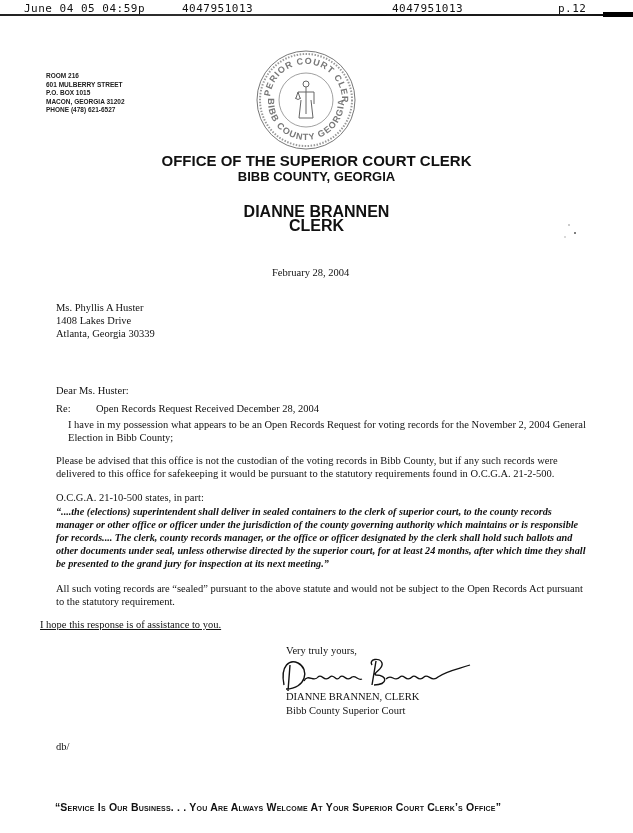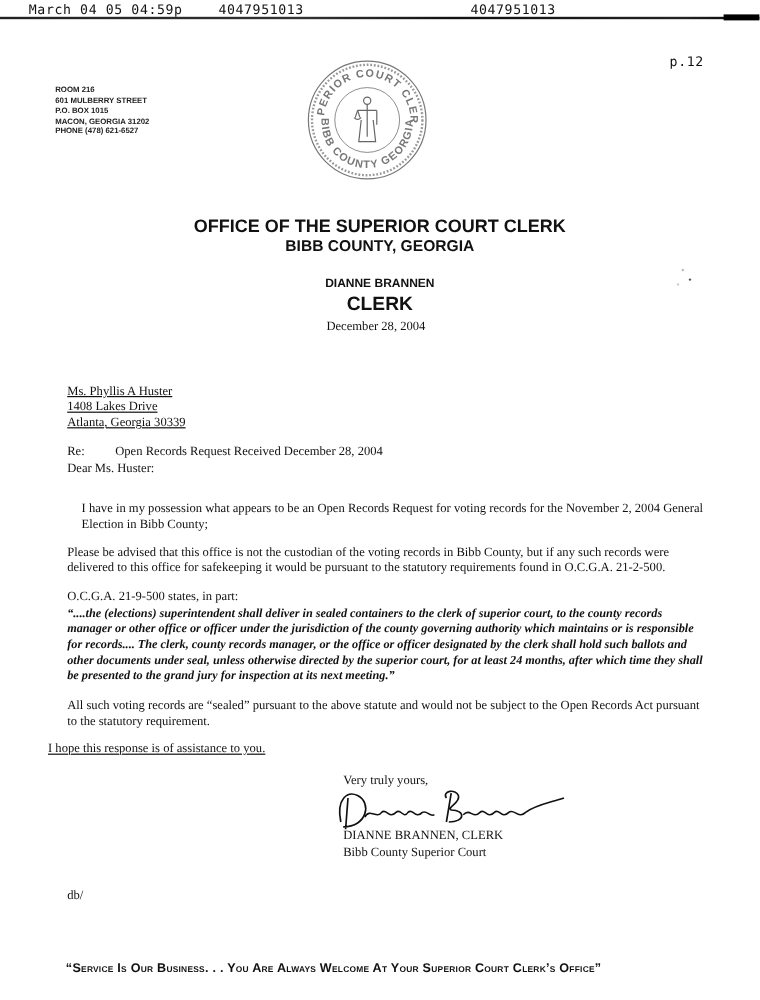--- a/index.html
+++ b/index.html
@@ -3,54 +3,54 @@
 <meta charset="utf-8">
 <style>
   html, body { margin: 0; padding: 0; background: #fff; }
   body { width: 633px; height: 833px; position: relative; overflow: hidden; color: #111; }
   .fax-header { position: absolute; top: 0; left: 0; width: 633px; height: 16px; font-family: "DejaVu Sans Mono", monospace; font-size: 11px; letter-spacing: 0.5px; }
   .fax-header span { position: absolute; top: 2px; }
   .fax-rule { position: absolute; top: 14px; left: 0; width: 633px; height: 2px; background: linear-gradient(90deg, #222 0%, #333 40%, #111 60%, #222 90%, #000 100%); }
   .fax-rule-end { position: absolute; top: 12px; right: 0; width: 30px; height: 5px; background: #000; }
   .address { position: absolute; left: 46px; top: 72px; font-family: "Liberation Sans", sans-serif; font-weight: bold; font-size: 6.5px; line-height: 8.5px; color: #222; }
   .seal { position: absolute; left: 254px; top: 48px; width: 104px; height: 104px; }
-  .office-title { position: absolute; left: 0; width: 633px; text-align: center; font-family: "Liberation Sans", sans-serif; font-weight: bold; margin-top: 28px; }
+  .office-title { position: absolute; left: 0; width: 633px; text-align: center; font-family: "Liberation Sans", sans-serif; font-weight: bold; }
   .t1 { top: 152px; font-size: 15px; }
   .t2 { top: 169px; font-size: 13px; }
-  .t3 { top: 203px; font-size: 10px; }
+  .t3 { top: 203px; font-size: 16px; }
   .t4 { top: 217px; font-size: 16px; }
   .serif { font-family: "Liberation Serif", serif; font-size: 10.5px; line-height: 13px; position: absolute; }
   .date { left: 272px; top: 266px; }
-  .recipient { left: 56px; top: 320px; text-decoration: underline; }
+  .recipient { left: 56px; top: 301px; }
   .re { left: 56px; top: 370px; }
-  .re .re-label { display: inline-block; width: 40px; }
+  .re .re-label { display: inline-block; width: 40px; margin-top: 32px; }
   .salutation { left: 56px; top: 384px; }
   .p1 { left: 68px; top: 418px; width: 520px; }
   .p2 { left: 56px; top: 454px; width: 540px; }
   .p3 { left: 56px; top: 491px; }
   .quote { left: 56px; top: 505px; width: 530px; font-weight: bold; font-style: italic; font-size: 10.2px; }
   .p4 { left: 56px; top: 582px; width: 530px; }
   .p5 { left: 40px; top: 618px; text-decoration: underline; }
   .closing { left: 286px; top: 644px; }
   .signature { position: absolute; left: 276px; top: 655px; width: 200px; height: 40px; }
   .sig-name { left: 286px; top: 690px; }
   .sig-title { left: 286px; top: 704px; }
   .initials { left: 56px; top: 740px; }
   .footer { position: absolute; left: 0; top: 801px; width: 556px; text-align: center; font-family: "Liberation Sans", sans-serif; font-weight: bold; font-size: 10.5px; font-variant: small-caps; letter-spacing: 0.2px; }
   .specks { position: absolute; left: 560px; top: 224px; }
   .specks i { position: absolute; width: 2px; height: 2px; background: #555; border-radius: 1px; }
 </style>
 </head>
 <body>
 
 <div class="fax-header">
-  <span style="left:24px;">March 04 05 04:59p</span>
+  <span style="left:24px;">June 04 05 04:59p</span>
   <span style="left:182px;">4047951013</span>
   <span style="left:392px;">4047951013</span>
-  <span style="left:558px;margin-top:43px;">p.12</span>
+  <span style="left:558px;">p.12</span>
 </div>
 <div class="fax-rule"></div>
 <div class="fax-rule-end"></div>
 
 <div class="address">
   <div>ROOM 216</div>
   <div>601 MULBERRY STREET</div>
   <div>P.O. BOX 1015</div>
   <div>MACON, GEORGIA 31202</div>
   <div>PHONE (478) 621-6527</div>
@@ -86,36 +86,36 @@
 <div class="office-title t2">BIBB COUNTY, GEORGIA</div>
 <div class="office-title t3">DIANNE BRANNEN</div>
 <div class="office-title t4">CLERK</div>
 
 <div class="specks">
   <i style="left:8px;top:0;opacity:.4"></i>
   <i style="left:14px;top:8px;"></i>
   <i style="left:4px;top:12px;opacity:.3"></i>
 </div>
 
-<div class="serif date">December 28, 2004</div>
+<div class="serif date">February 28, 2004</div>
 
 <div class="serif recipient">
   <div>Ms. Phyllis A Huster</div>
   <div>1408 Lakes Drive</div>
   <div>Atlanta, Georgia 30339</div>
 </div>
 
 <div class="serif re">
   <span class="re-label">Re:</span><span>Open Records Request Received December 28, 2004</span>
 </div>
 
 <div class="serif salutation">Dear Ms. Huster:</div>
 <div class="serif p1">I have in my possession what appears to be an Open Records Request for voting records for the November 2, 2004 General Election in Bibb County;</div>
 <div class="serif p2">Please be advised that this office is not the custodian of the voting records in Bibb County, but if any such records were delivered to this office for safekeeping it would be pursuant to the statutory requirements found in O.C.G.A. 21-2-500.</div>
-<div class="serif p3">O.C.G.A. 21-9-500 states,  in part:</div>
+<div class="serif p3">O.C.G.A. 21-10-500 states,  in part:</div>
 <div class="serif quote">“....the (elections) superintendent shall deliver in sealed containers to the clerk of superior court, to the county records manager or other office or officer under the jurisdiction of the county governing authority which maintains or is responsible for records....  The clerk, county records manager, or the office or officer designated by the clerk shall hold such ballots and other documents under seal, unless otherwise directed by the superior court, for at least 24 months, after which time they shall be presented to the grand jury for inspection at its next meeting.”</div>
 <div class="serif p4">All such voting records are “sealed” pursuant to the above statute and would not be subject to the Open Records Act pursuant to the statutory requirement.</div>
 <div class="serif p5">I hope this response is of assistance to you.</div>
 
 <div class="serif closing">Very truly yours,</div>
 
 <svg class="signature" viewBox="0 0 200 40">
   <path d="M 8 30 C 4 10, 14 4, 22 8 C 34 14, 30 34, 10 34 M 14 10 L 12 36" fill="none" stroke="#111" stroke-width="1.4"></path>
   <path d="M 28 26 C 32 18, 38 28, 42 22 C 46 18, 48 28, 54 22 C 58 18, 60 28, 64 22 C 68 18, 70 28, 76 22 C 80 20, 82 26, 86 24" fill="none" stroke="#111" stroke-width="1.3"></path>
   <path d="M 96 10 C 92 4, 104 2, 106 8 C 108 14, 96 18, 100 20 C 112 20, 112 30, 98 30 M 100 6 L 96 30" fill="none" stroke="#111" stroke-width="1.4"></path>

